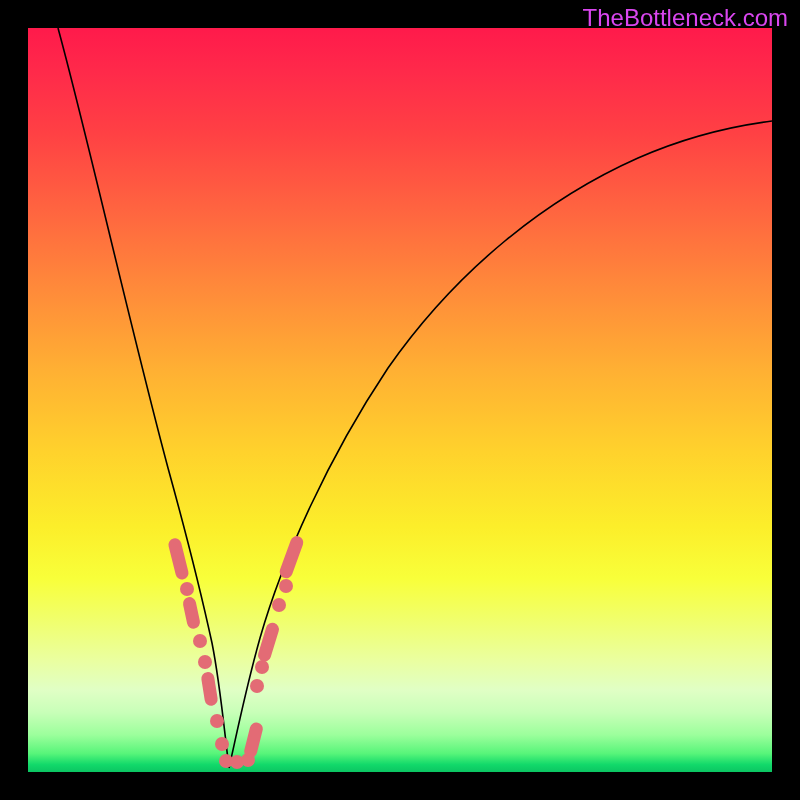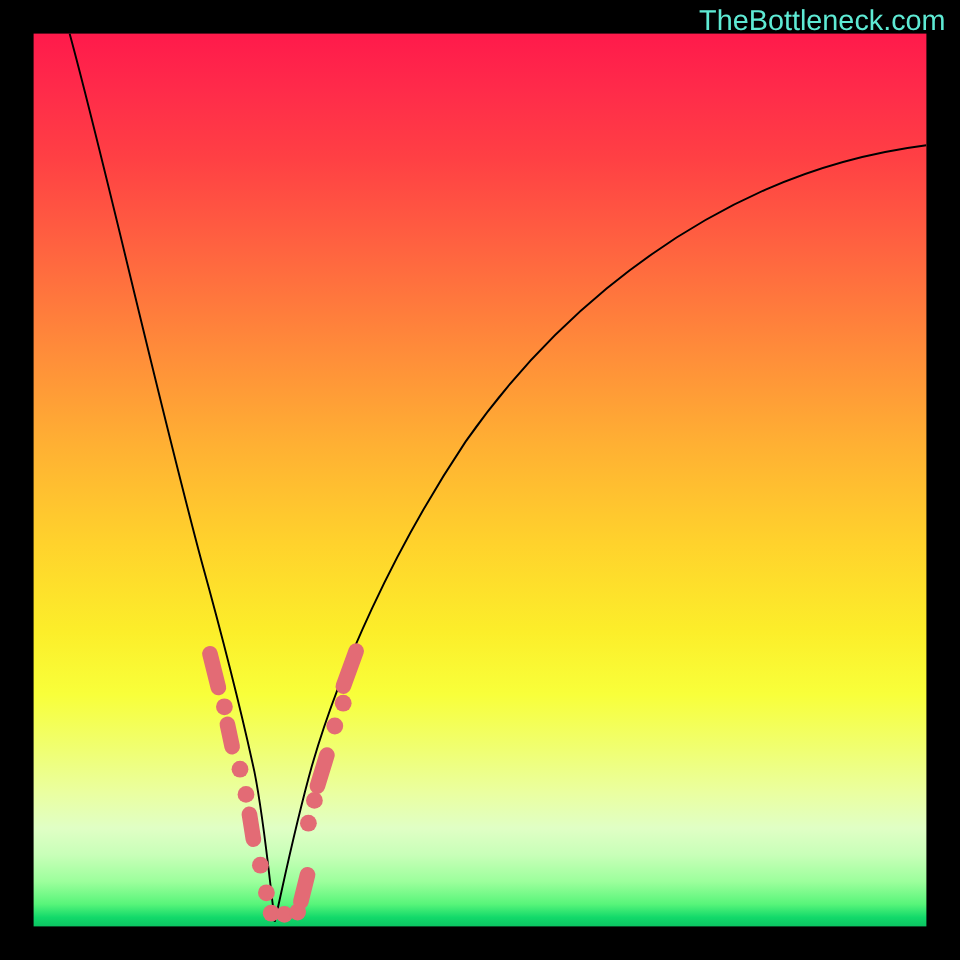--- a/index.html
+++ b/index.html
@@ -42,21 +42,21 @@
       #9cff9c 95%,
       #58f57a 97.5%,
       #12d96a 99%,
       #0bc562 100%
     );
   }
   .watermark {
     position: absolute;
     top: 4px;
     right: 12px;
-    color: #5eead4;
+    color: #d946ef;
     font-size: 24px;
     font-weight: 400;
     letter-spacing: 0;
     white-space: nowrap;
   }
   svg.curves {
     position: absolute;
     left: 0; top: 0;
     width: 744px;
     height: 744px;

